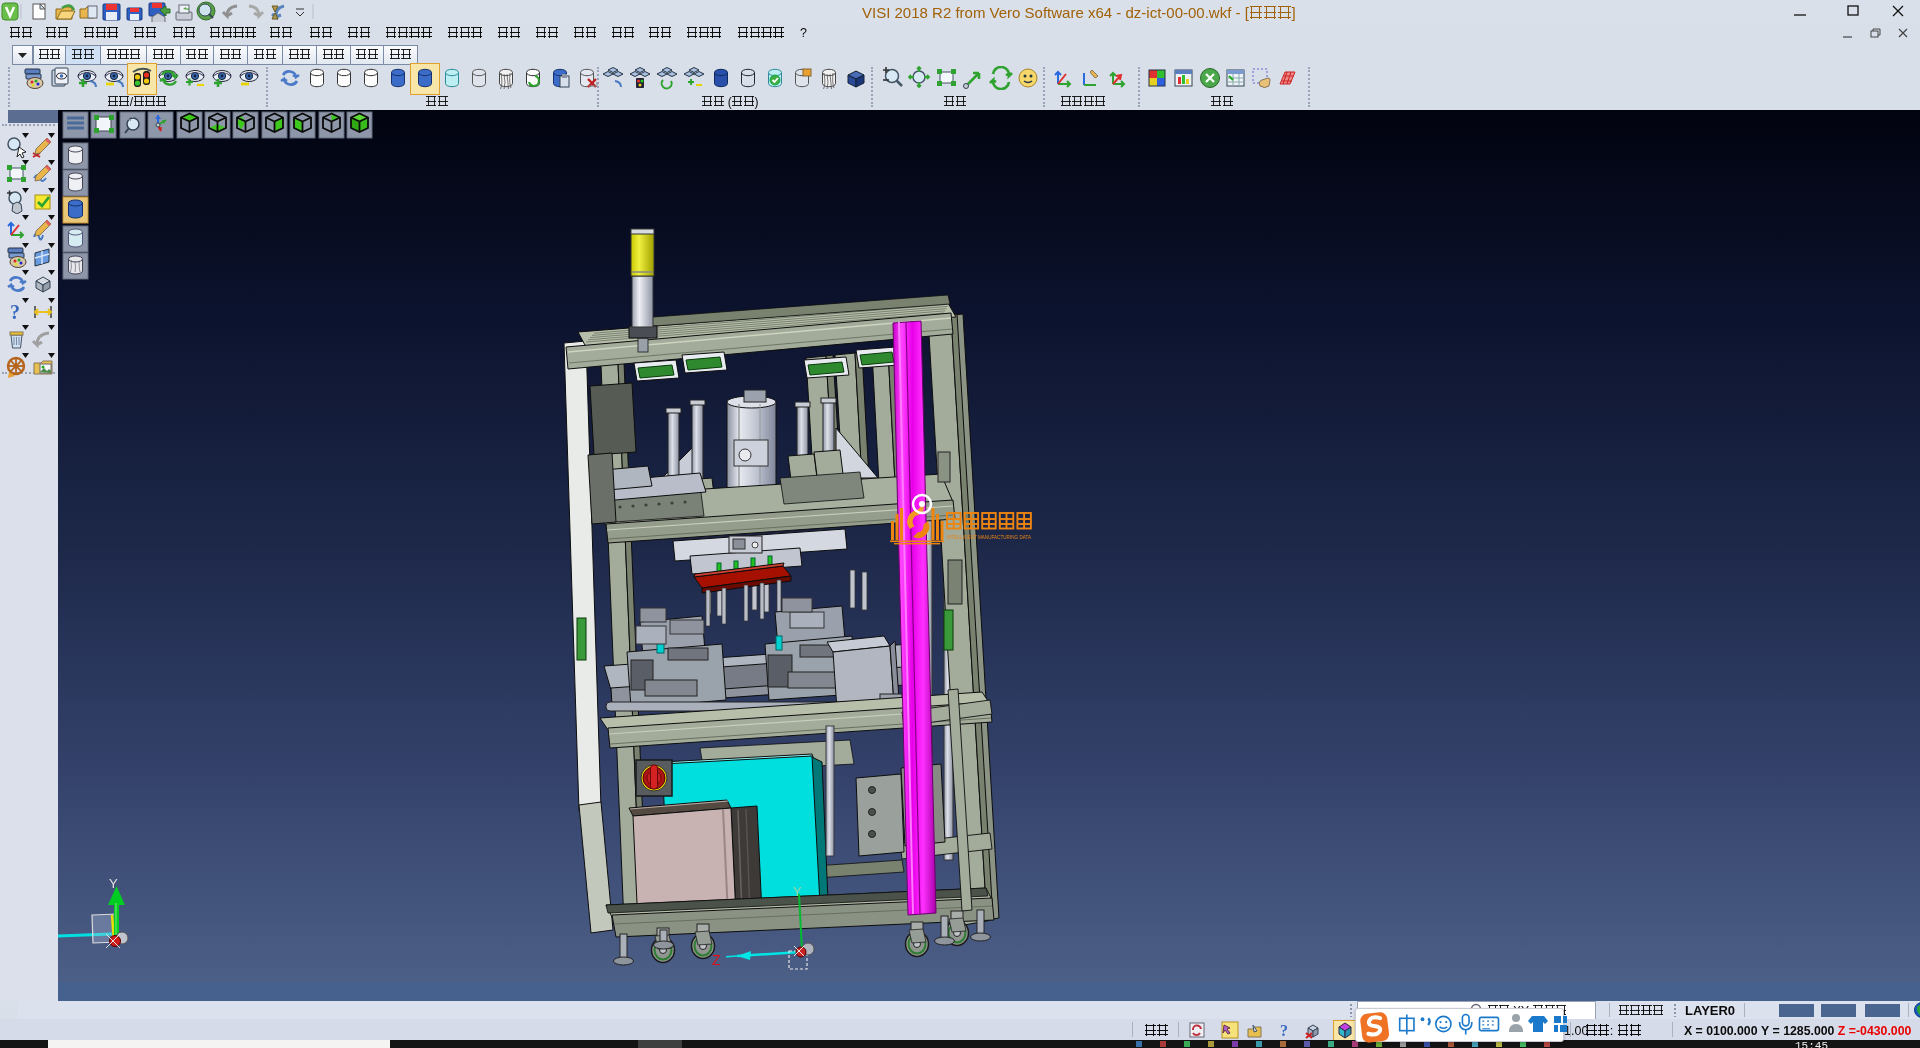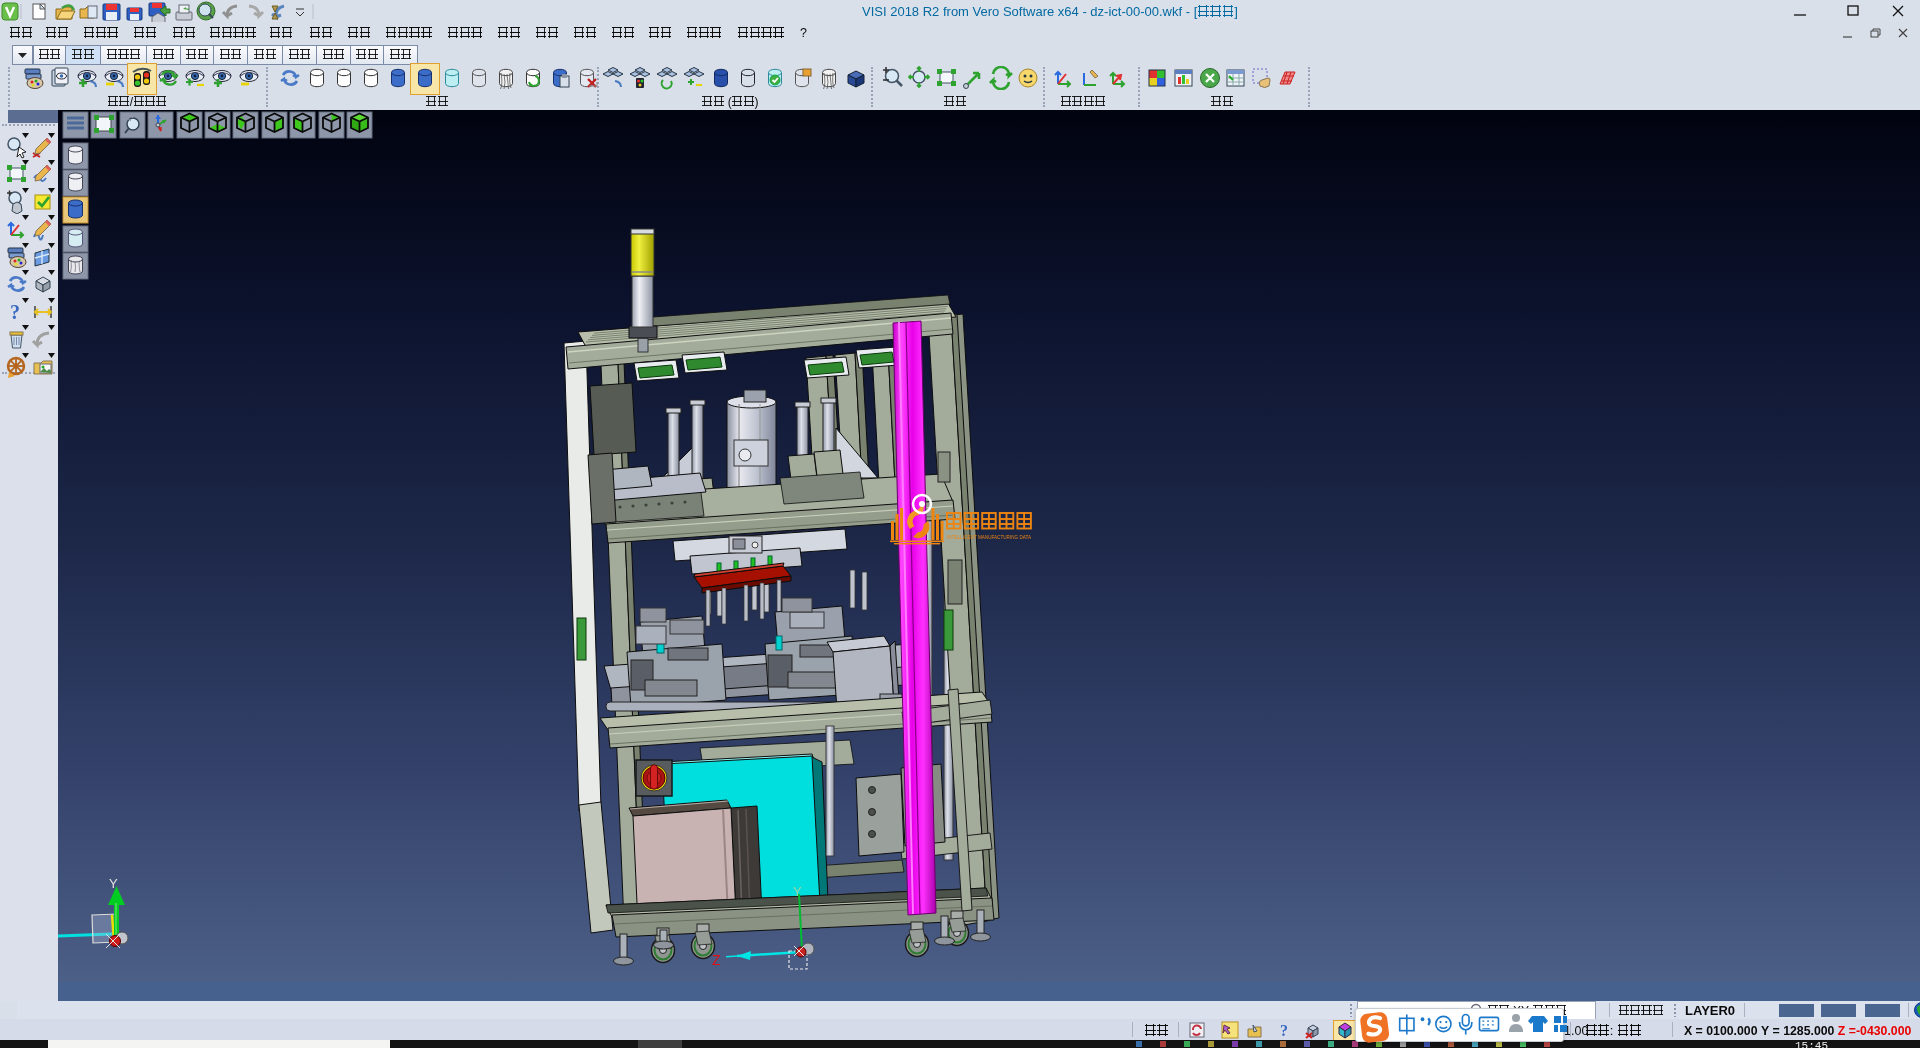--- a/index.html
+++ b/index.html
@@ -42,21 +42,21 @@
 <circle cx="206" cy="11" r="9" fill="#5a9e4a" stroke="#2f6e2a"></circle>
 <circle cx="205" cy="10" r="6" fill="#cfe2f0" stroke="#345"></circle>
 <line x1="209" y1="14" x2="213" y2="18" stroke="#345" stroke-width="2"></line>
 <path d="M237 6 q-10 1 -10 10 l-4 -4 m4 4 l5 -3" stroke="#909090" stroke-width="3" fill="none"></path>
 <path d="M249 6 q10 1 10 10 l4 -4 m-4 4 l-5 -3" stroke="#a8a8a8" stroke-width="3" fill="none"></path>
 <path d="M284 6 q-9 2 -8 11 l-4 -3 m4 3 l5 -2" stroke="#5a86c0" stroke-width="3" fill="none"></path>
 <path d="M272 6 h6 l-3 6 z m0 13 h6 l-3 -6 z" fill="#b09a50" stroke="#6a5a20"></path>
 <path d="M296 9 h8 m-8 3 l4 4 l4 -4" stroke="#333" fill="none"></path>
 <line x1="313" y1="4" x2="313" y2="19" stroke="#b8bfcc"></line>
 </svg>
-<div class="a tx" style="left:862px;top:4px;width:330px;text-align:center;font-size:13px;color:#0369a1;">VISI 2018 R2 from Vero Software x64 - dz-ict-00-00.wkf - [<i class="cj"></i><i class="cj"></i><i class="cj"></i>]</div>
+<div class="a tx" style="left:862px;top:4px;width:330px;text-align:center;font-size:15px;color:#a16207;">VISI 2018 R2 from Vero Software x64 - dz-ict-00-00.wkf - [<i class="cj"></i><i class="cj"></i><i class="cj"></i>]</div>
 <svg class="a" style="left:1780px;top:0" width="140" height="22" viewBox="0 0 140 22">
 <line x1="14" y1="15" x2="26" y2="15" stroke="#111" stroke-width="1.3"></line>
 <rect x="68" y="6" width="10" height="9" fill="none" stroke="#111" stroke-width="1.3"></rect>
 <path d="M113 6 l10 10 m0 -10 l-10 10" stroke="#111" stroke-width="1.3"></path>
 </svg>
 </div>
 <div class="a" style="left:0;top:22px;width:1920px;height:21px;background:#d9dfe9;font-size:12.5px;color:#0a0a0a;">
 <span class="a tx" style="left:9px;top:4px;"><i class="cj"></i><i class="cj"></i></span>
 <span class="a tx" style="left:45px;top:4px;"><i class="cj"></i><i class="cj"></i></span>
 <span class="a tx" style="left:83px;top:4px;"><i class="cj"></i><i class="cj"></i><i class="cj"></i></span>

